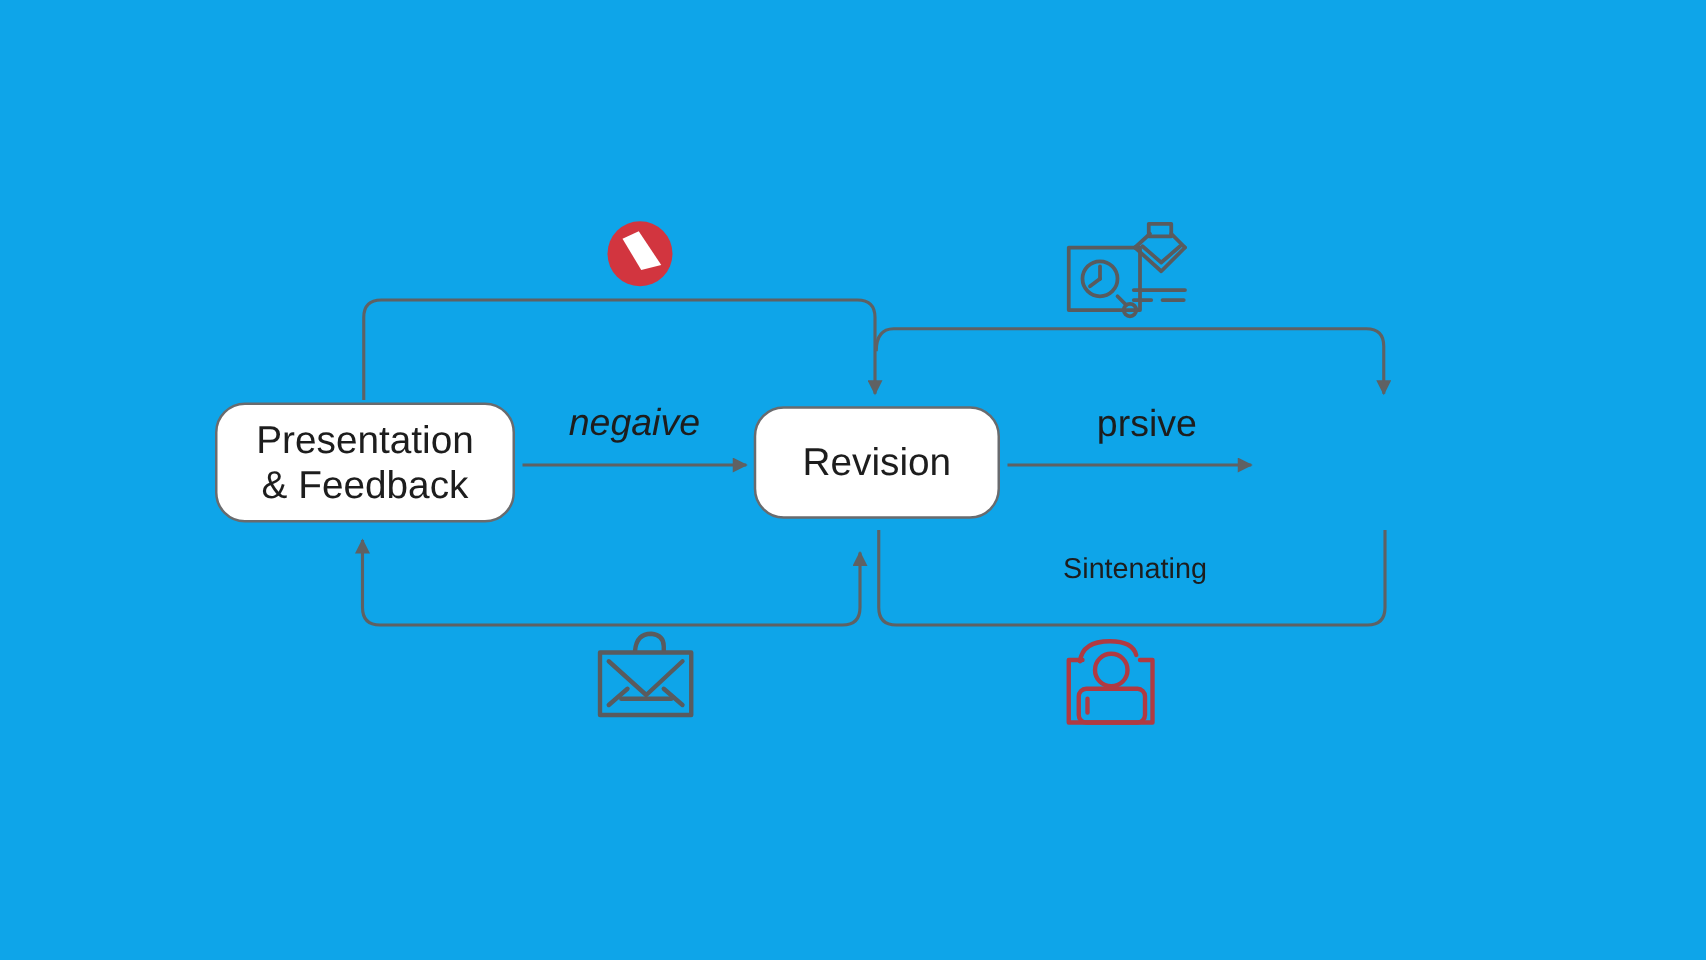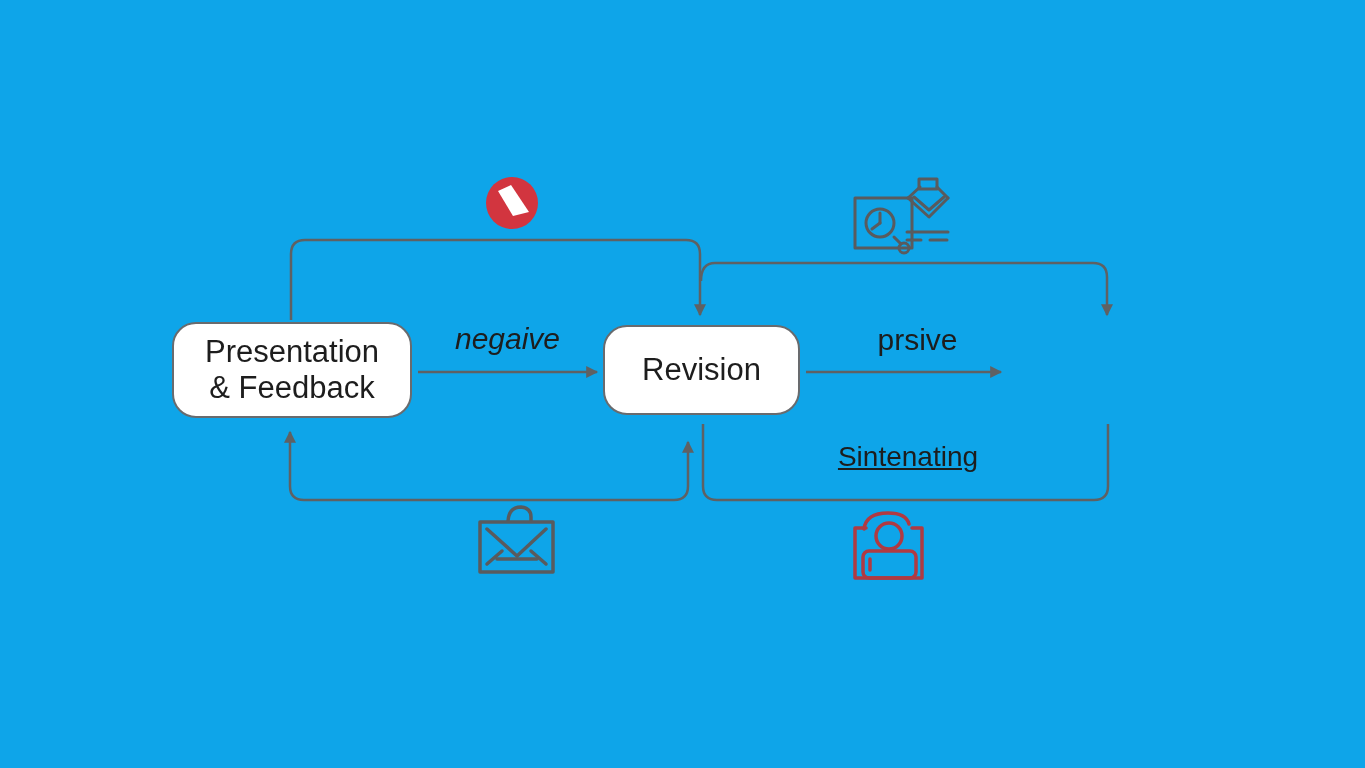--- a/index.html
+++ b/index.html
@@ -41,21 +41,21 @@
   #node-approval     { left: 1007px; top: 327px; width: 200px; height: 85px; }
   .edge-label {
     position: absolute;
     font-size: 30px;
     color: #1d1d1d;
     text-align: center;
     z-index: 2;
   }
   #label-negative { left: 420px; top: 322px; width: 175px; font-style: italic; }
   #label-positive { left: 840px; top: 323px; width: 155px; }
-  #label-bottom   { left: 798px; top: 441px; width: 220px; font-size: 28px; text-decoration: underline; }
+  #label-bottom   { left: 798px; top: 441px; width: 220px; font-size: 23px; }
 </style>
 </head>
 <body>
 
 <div class="canvas">
 
   <svg class="diagram" viewBox="0 0 1365 768" xmlns="http://www.w3.org/2000/svg">
     <defs>
       <marker id="arrowhead" viewBox="0 0 10 10" refX="9" refY="5" markerWidth="14" markerHeight="12" markerUnits="userSpaceOnUse" orient="auto-start-reverse">
         <path d="M0,0 L10,5 L0,10 z" fill="#5f6163"></path>

